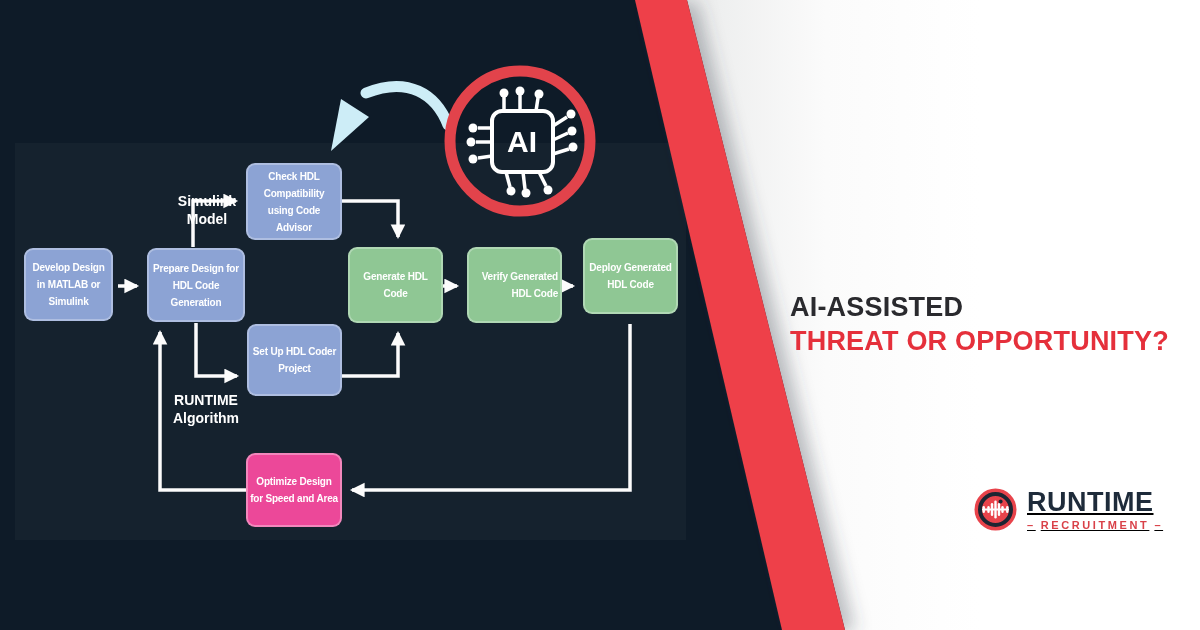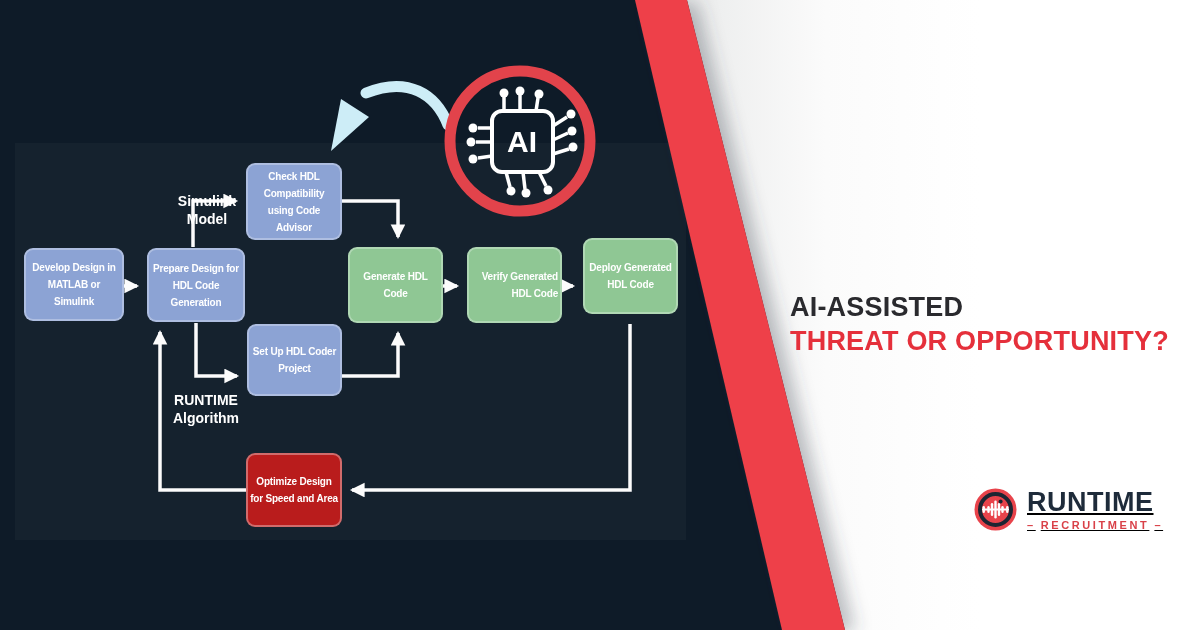--- a/index.html
+++ b/index.html
@@ -11,23 +11,23 @@
 
   
   .flow-svg{position:absolute;left:0;top:0;z-index:2;}
 
   
   .box{position:absolute;z-index:3;display:flex;align-items:center;justify-content:center;
        text-align:center;color:#ffffff;font-weight:bold;font-size:10px;line-height:17px;
        letter-spacing:-0.2px;border-radius:9px;padding:2px;box-sizing:border-box;}
   .box.blue  {background:#8CA3D4;border:2px solid rgba(255,255,255,0.30);}
   .box.green {background:#8FC794;border:2px solid rgba(255,255,255,0.30);}
-  .box.orange{background:#b91c1c;border:2px solid rgba(255,255,255,0.35);}
+  .box.orange{background:#ec4899;border:2px solid rgba(255,255,255,0.35);}
 
-  .b-develop {left:24px; top:248px;width:100px;height:73px;}
+  .b-develop {left:24px; top:248px;width:89px;height:73px;}
   .b-prepare {left:147px;top:248px;width:98px;height:74px;}
   .b-check   {left:246px;top:163px;width:96px;height:77px;}
   .b-setup   {left:247px;top:324px;width:95px;height:72px;}
   .b-generate{left:348px;top:247px;width:95px;height:76px;}
   .b-verify  {left:467px;top:247px;width:95px;height:76px;text-align:right;}
   .b-deploy  {left:583px;top:238px;width:95px;height:76px;}
   .b-optimize{left:246px;top:453px;width:96px;height:74px;}
 
   .flow-label{position:absolute;z-index:3;color:#ffffff;font-weight:bold;font-size:14px;
               line-height:18px;text-align:center;}

